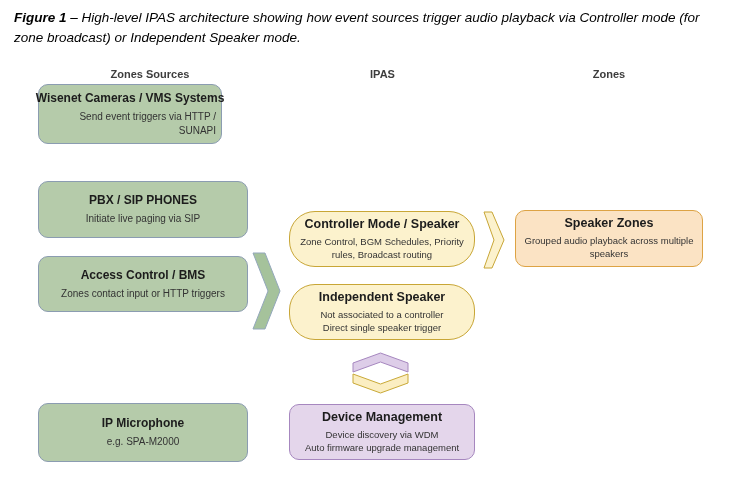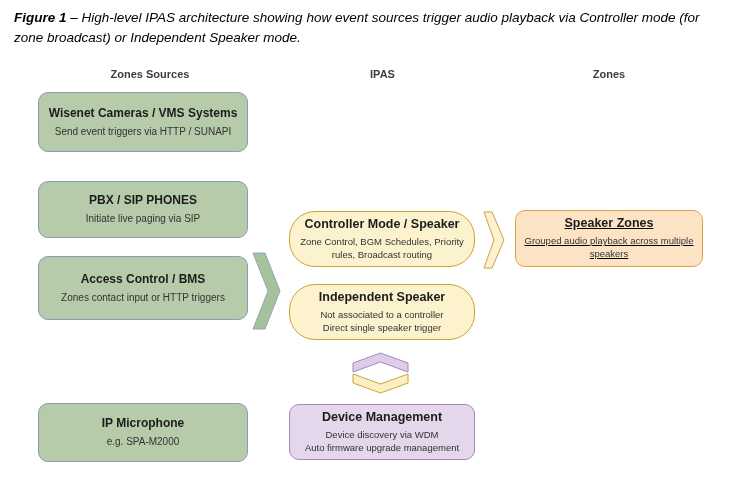--- a/index.html
+++ b/index.html
@@ -35,50 +35,50 @@
   .box .title{
     font-weight:bold;font-size:12.5px;color:#1c1c1c;white-space:nowrap;
   }
   .box.green .title{font-size:12px;}
   .box .sub{
     font-size:10px;color:#333333;line-height:1.35;white-space:pre-line;
   }
   .box.cream .sub,.box.peach .sub,.box.purple .sub{font-size:9.5px;}
   .box.green{background:var(--source_fill);border-color:var(--source_border);}
   .box.cream{background:var(--cream_fill);border-color:var(--cream_border);border-radius:26px;}
-  .box.peach{background:var(--peach_fill);border-color:var(--peach_border);text-decoration:underline;}
+  .box.peach{background:var(--peach_fill);border-color:var(--peach_border);}
   .box.purple{background:var(--purple_fill);border-color:var(--purple_border);}
   .arrow{position:absolute;}
   .ar-green{fill:var(--arrow_green_fill);stroke:var(--arrow_green_border);stroke-width:1;}
   .ar-cream{fill:var(--arrow_cream_fill);stroke:var(--arrow_cream_border);stroke-width:1;}
   .ar-purple{fill:var(--arrow_purple_fill);stroke:var(--arrow_purple_border);stroke-width:1;}
   .ar-yellow{fill:var(--arrow_yellow_fill);stroke:var(--arrow_yellow_border);stroke-width:1;}
 </style>
 </head>
 <body>
 
 <div id="page">
 
   <div class="caption">
     <span class="cap-label">Figure 1</span><span> – High-level IPAS architecture showing how event sources trigger audio playback via Controller mode (for zone broadcast) or Independent Speaker mode.</span>
   </div>
 
   <div class="col-header" style="left:47px;width:206px;">Zones Sources</div>
   <div class="col-header" style="left:290px;width:185px;">IPAS</div>
   <div class="col-header" style="left:515px;width:188px;">Zones</div>
 
-  <div class="box green" style="left:38px;top:92px;width:210px;height:60px;text-align:right;">
+  <div class="box green" style="left:38px;top:84px;width:184px;height:60px;text-align:right;">
     <div class="title">Wisenet Cameras / VMS Systems</div>
     <div class="sub">Send event triggers via HTTP / SUNAPI</div>
   </div>
   <div class="box green" style="left:38px;top:181px;width:210px;height:57px;">
     <div class="title">PBX / SIP PHONES</div>
     <div class="sub">Initiate live paging via SIP</div>
   </div>
-  <div class="box green" style="left:38px;top:256px;width:210px;height:64px;">
+  <div class="box green" style="left:38px;top:256px;width:210px;height:56px;">
     <div class="title">Access Control / BMS</div>
     <div class="sub">Zones contact input or HTTP triggers</div>
   </div>
   <div class="box green" style="left:38px;top:403px;width:210px;height:59px;">
     <div class="title">IP Microphone</div>
     <div class="sub">e.g. SPA-M2000</div>
   </div>
 
   <svg class="arrow" style="left:252px;top:252px;" width="30" height="78" viewBox="0 0 30 78">
     <polygon class="ar-green" points="1,1 13,1 28,39 13,77 1,77 16,39"></polygon>

